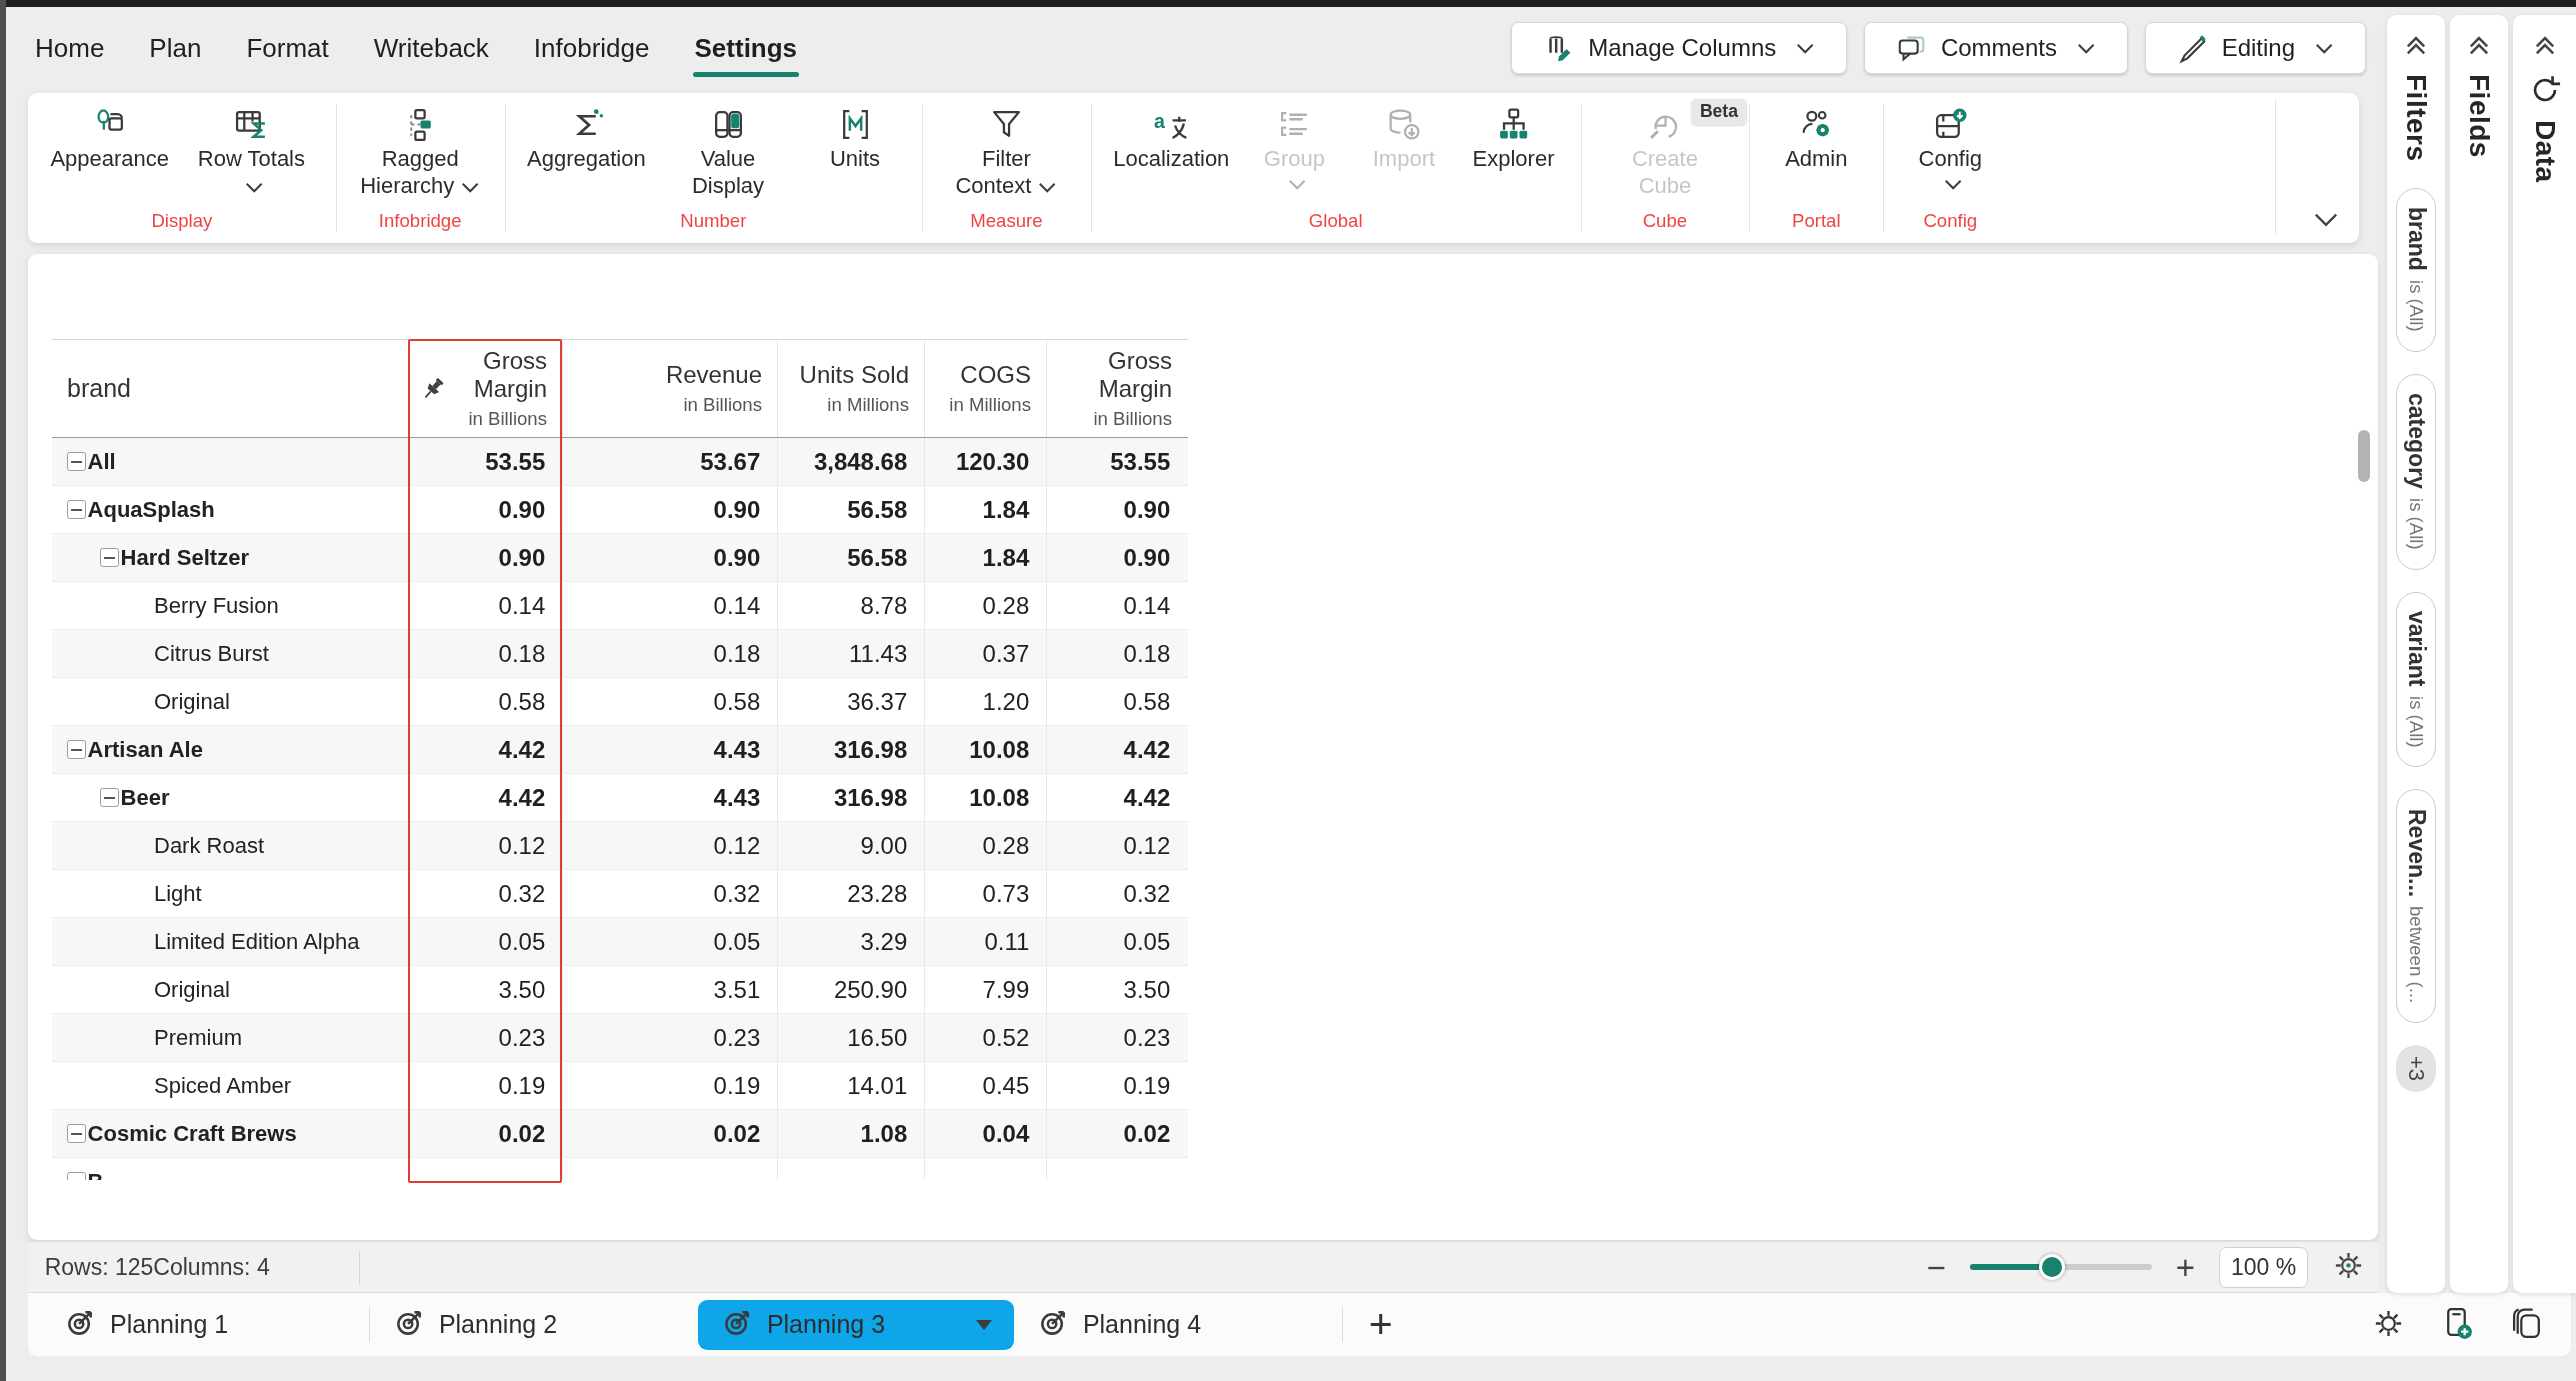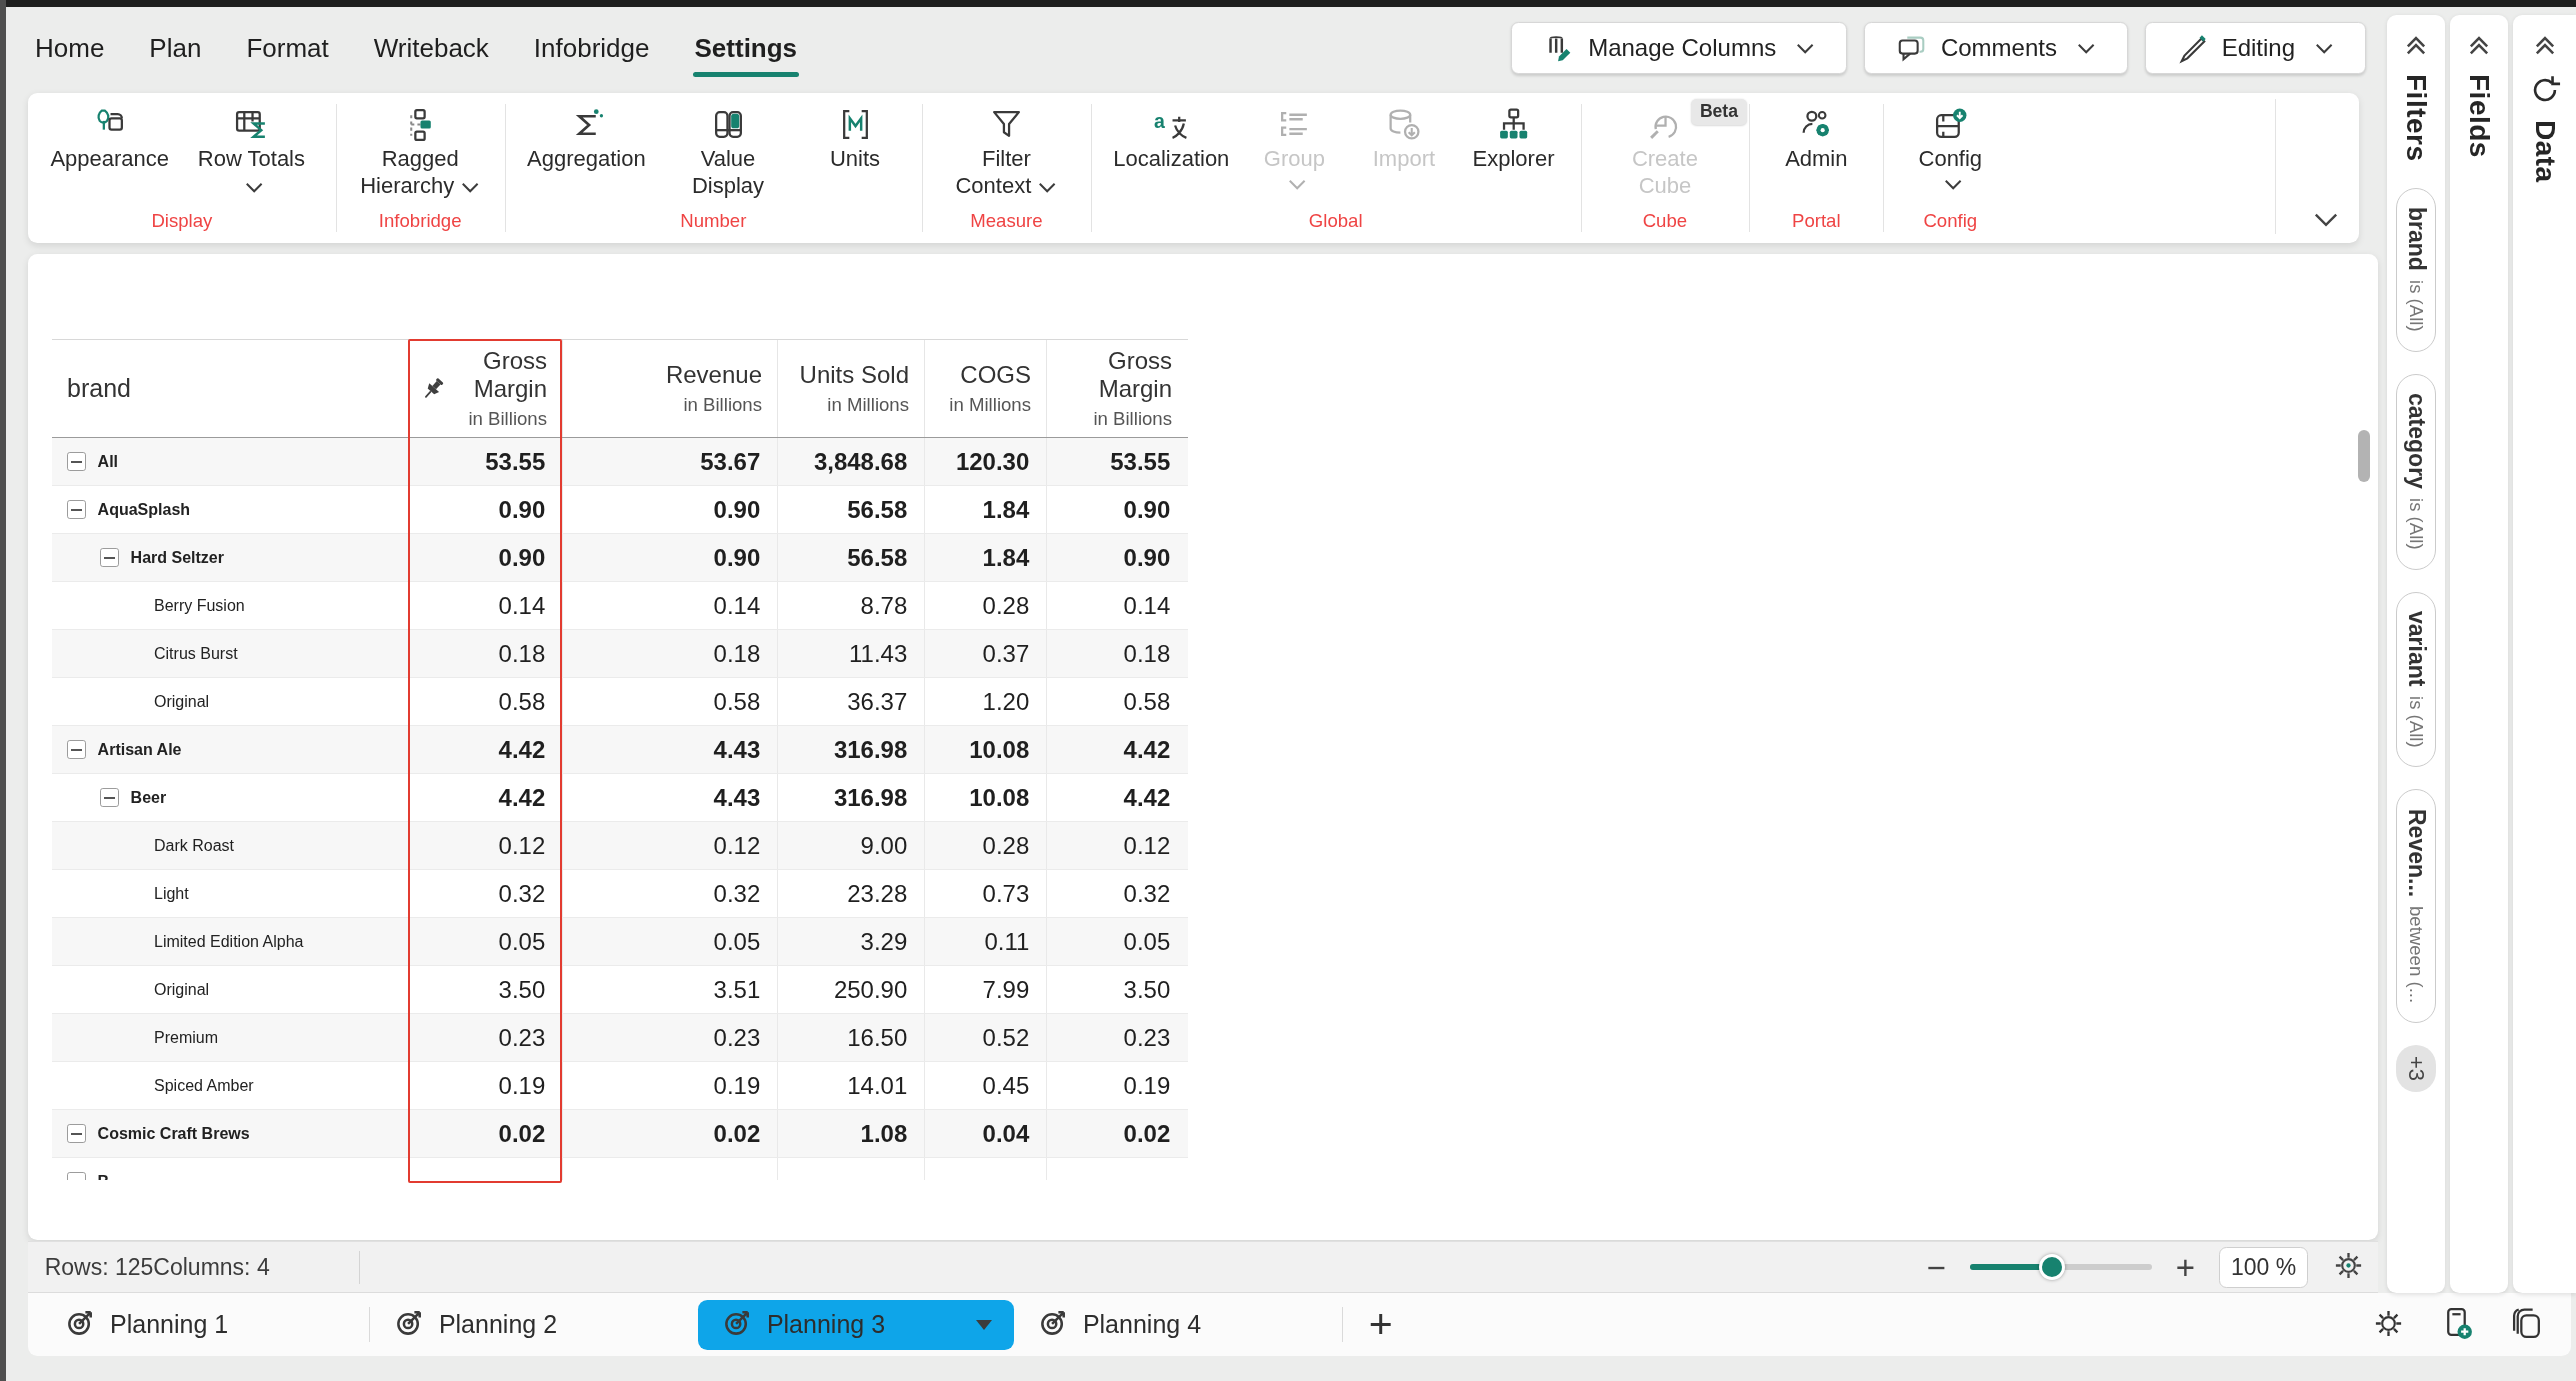--- a/index.html
+++ b/index.html
@@ -43,21 +43,21 @@
   .ph{border-top:0.9px solid #d8d8d8;border-bottom:1.9px solid #9b9b9b;}
   .phc{height:97px;padding:9.3px 15px;position:relative;}
   .phc + .phc{border-left:0.9px solid #e6e6e6;}
   .phc-brand{display:flex;align-items:center;font-size:25px;color:#333;}
   .phc-num{display:flex;flex-direction:column;justify-content:center;align-items:flex-end;text-align:right;}
   .phc-name{font-size:24px;color:#333;line-height:1.15;}
   .phc-unit{font-size:18.6px;color:#555;margin-top:5.6px;}
   .pin{position:absolute;left:9.3px;top:50%;margin-top:-15px;}
   .prow{height:48px;border-bottom:0.9px solid #ebebeb;}
   .prow.alt{background:#f7f7f7;}
-  .cell-label{display:flex;align-items:center;gap:12px;height:100%;font-size:16px;color:#222;}
+  .cell-label{display:flex;align-items:center;gap:2px;height:100%;font-size:22px;color:#222;}
   .prow.grp .cell-label, .prow.grp .cell-num{font-weight:bold;}
   .cell-label.lvl0{padding-left:15px;}
   .cell-label.lvl1{padding-left:48px;}
   .cell-label.lvl2{padding-left:102px;}
   .cell-num{height:100%;display:flex;align-items:center;justify-content:flex-end;padding-right:16.7px;font-size:24px;color:#1f1f1f;border-left:0.9px solid #e9e9e9;}
   .expander{width:18.6px;height:18.6px;border:1.9px solid #9c9c9c;border-radius:2.8px;position:relative;flex:none;background:#fff;}
   .expander::after{content:"";position:absolute;left:2.8px;right:2.8px;top:50%;height:1.9px;margin-top:-0.9px;background:#555;}
   .clip{height:22px;overflow:hidden;position:relative;}
   .pin-overlay{position:absolute;left:356px;top:0;width:154px;height:844px;border:2.8px solid var(--red);border-radius:1.9px;pointer-events:none;z-index:5;}
   .vscroll{position:absolute;right:8.4px;top:176px;width:12px;height:52px;border-radius:6.5px;background:#b3b3b3;}

